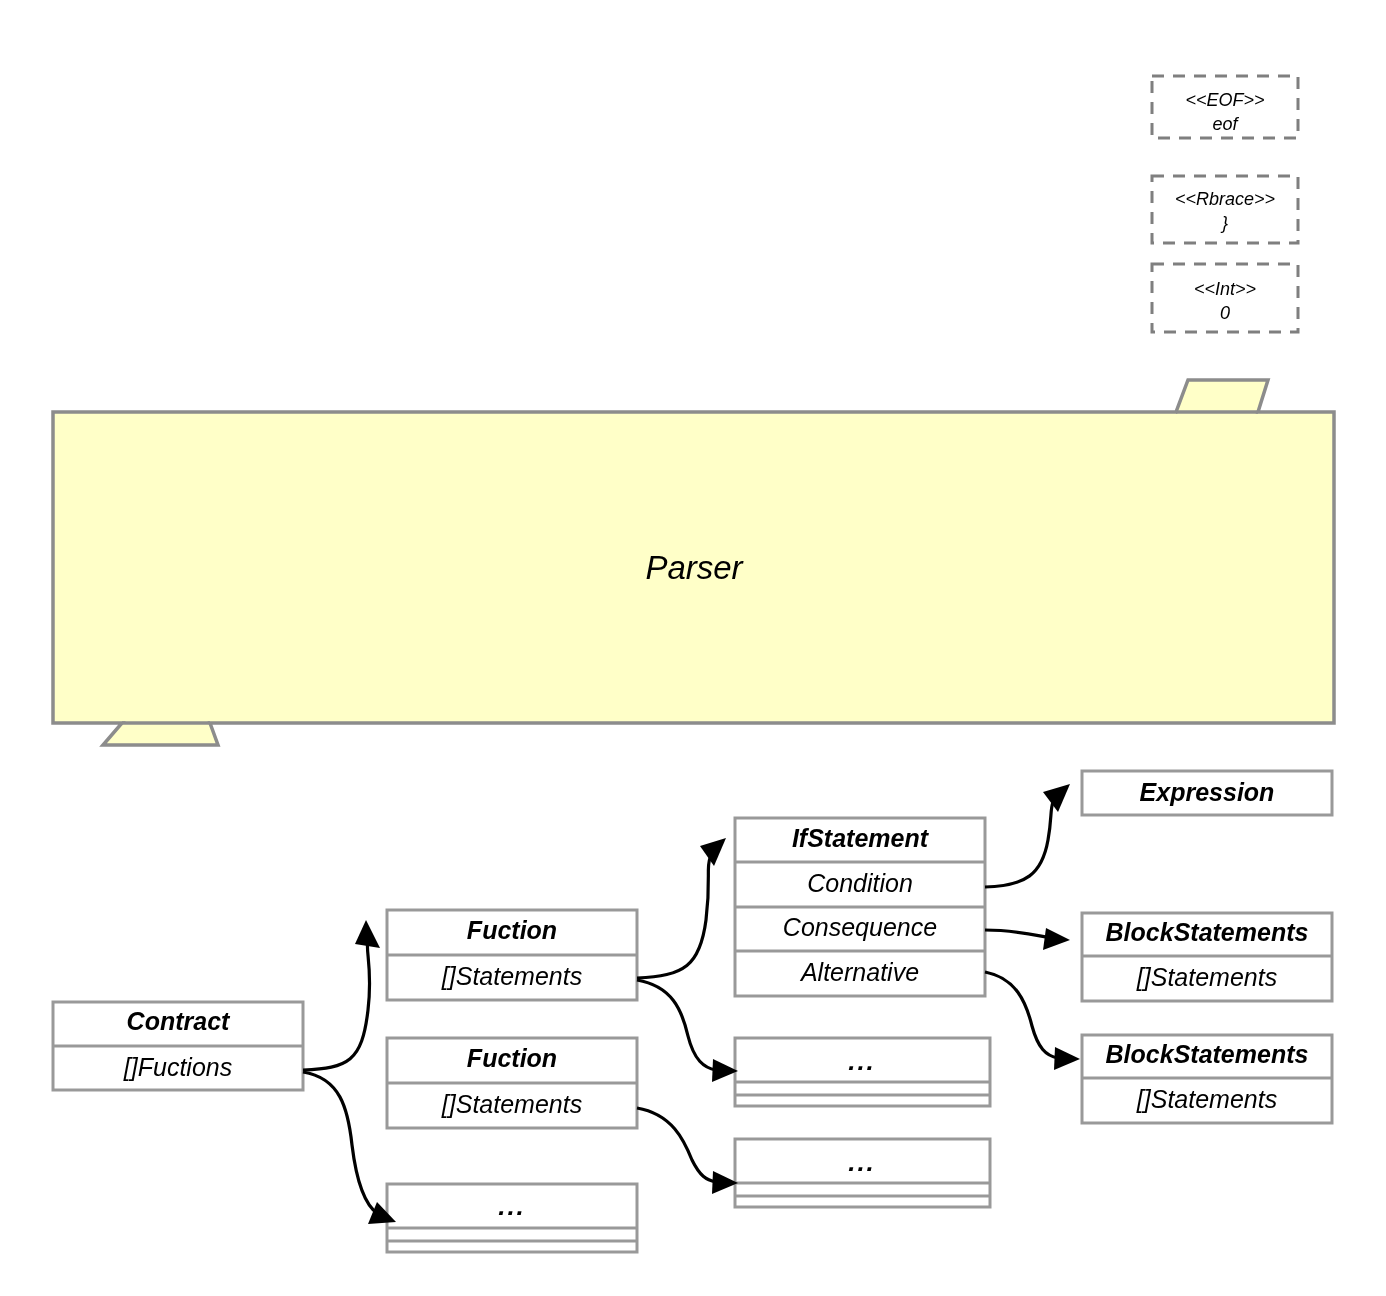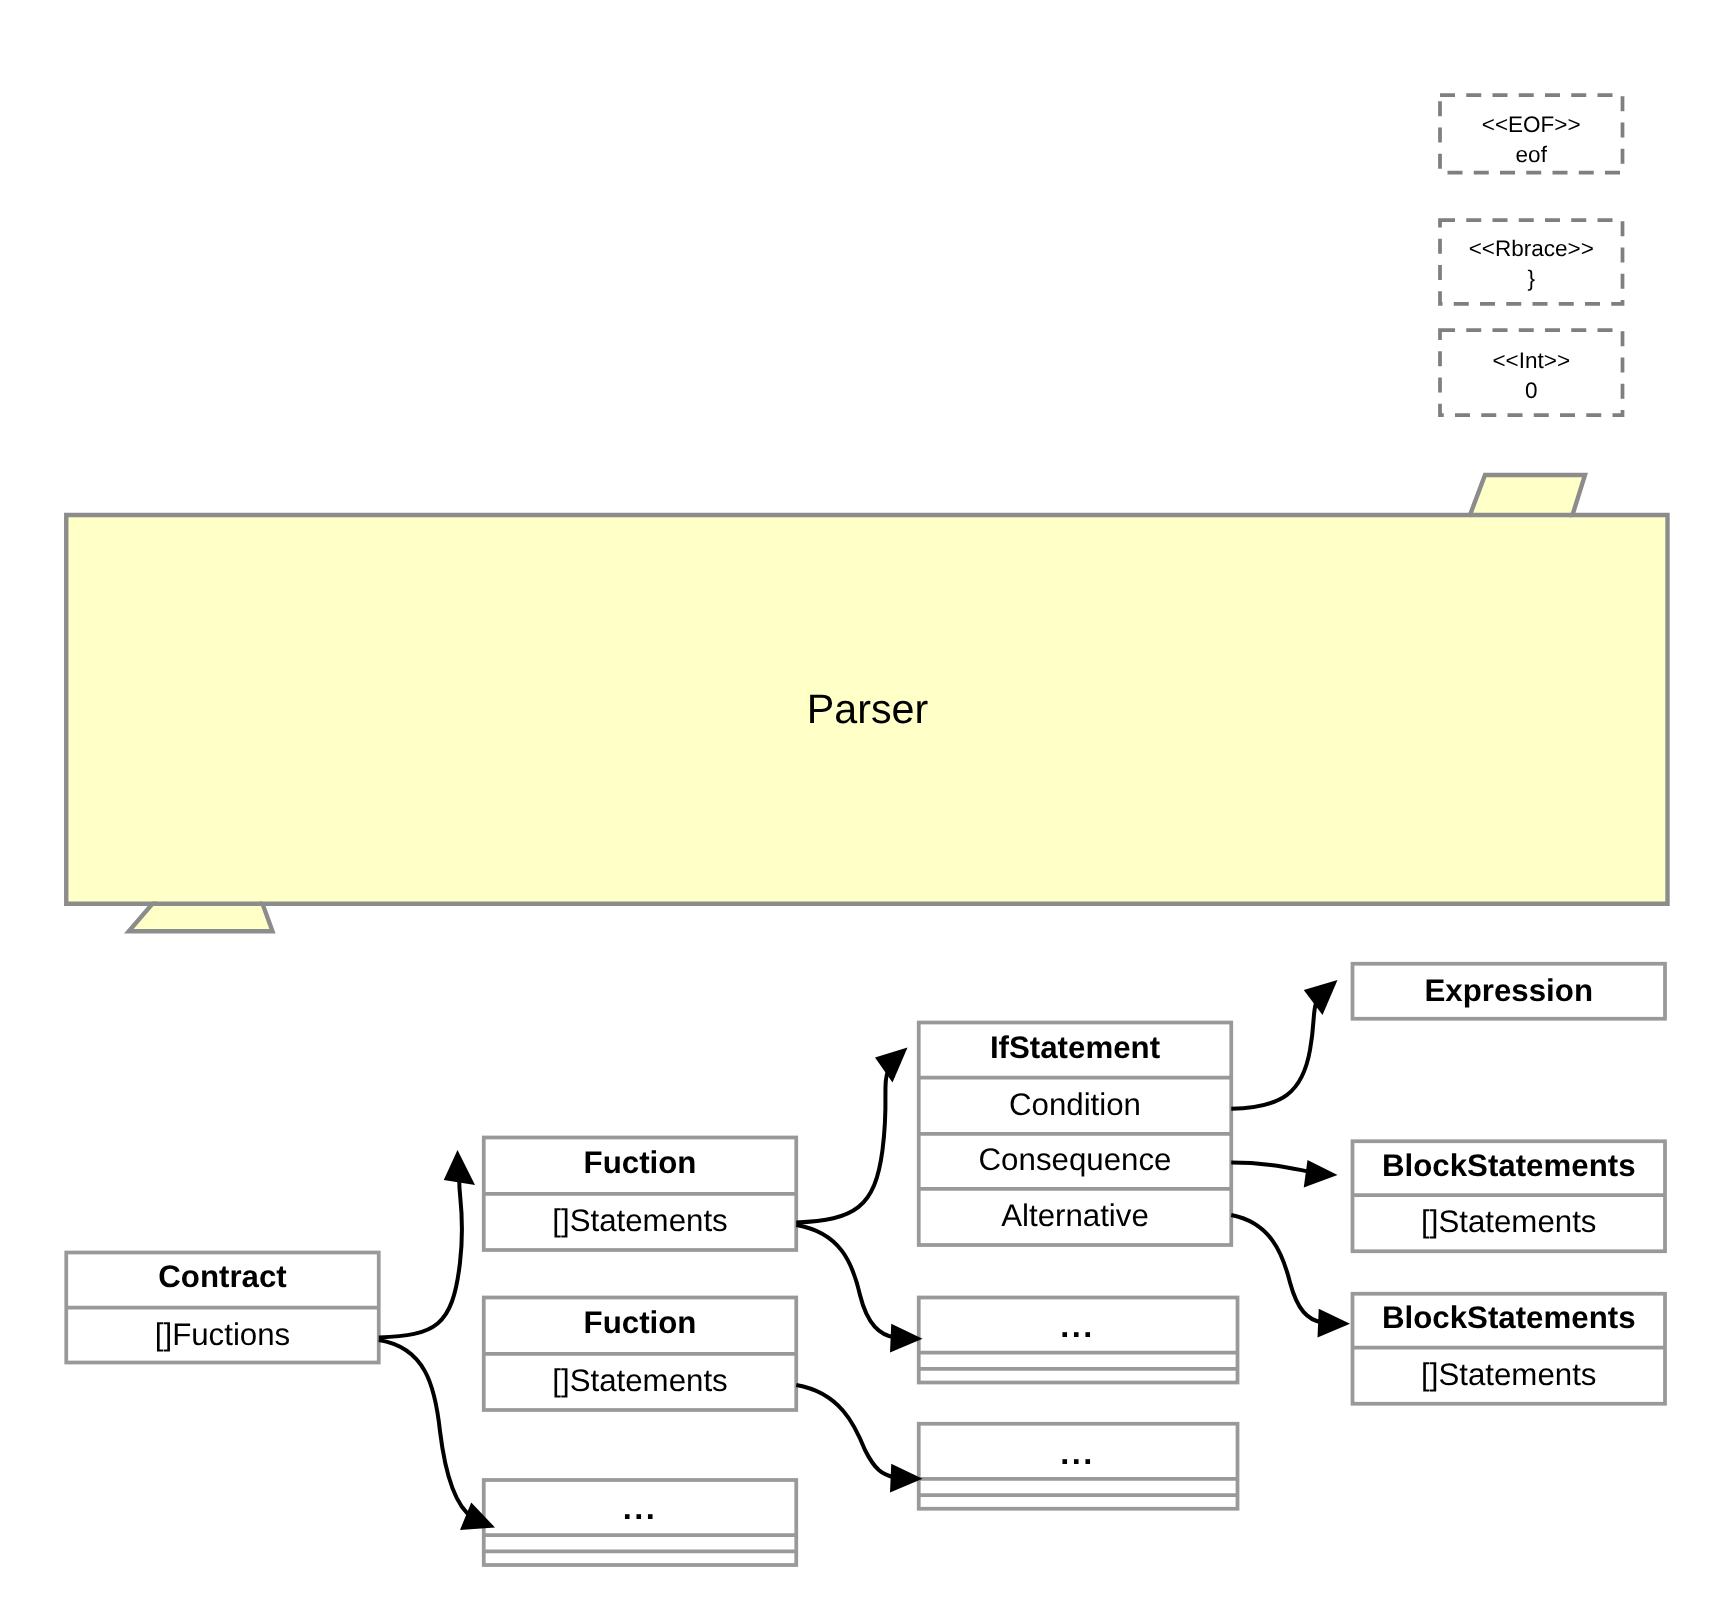--- a/index.html
+++ b/index.html
@@ -10,20 +10,21 @@
   body {
     width: 1386px;
     height: 1296px;
     font-family: "Liberation Sans", sans-serif;
     overflow: hidden;
   }
   #diagram-root {
     position: relative;
     width: 1386px;
     height: 1008px;
+    font-style: italic;
   }
   svg#diagram {
     display: block;
     width: 1386px;
     height: 1296px;
   }
   .node-rect {
     fill: #ffffff;
     stroke: #999999;
     stroke-width: 3;

